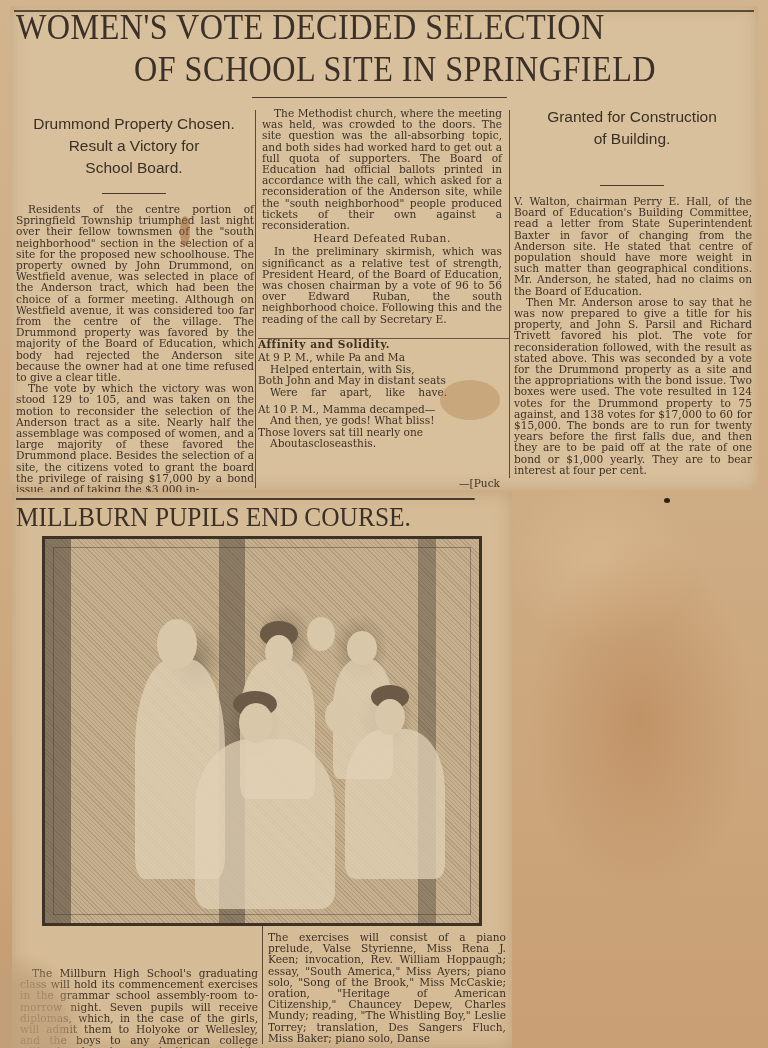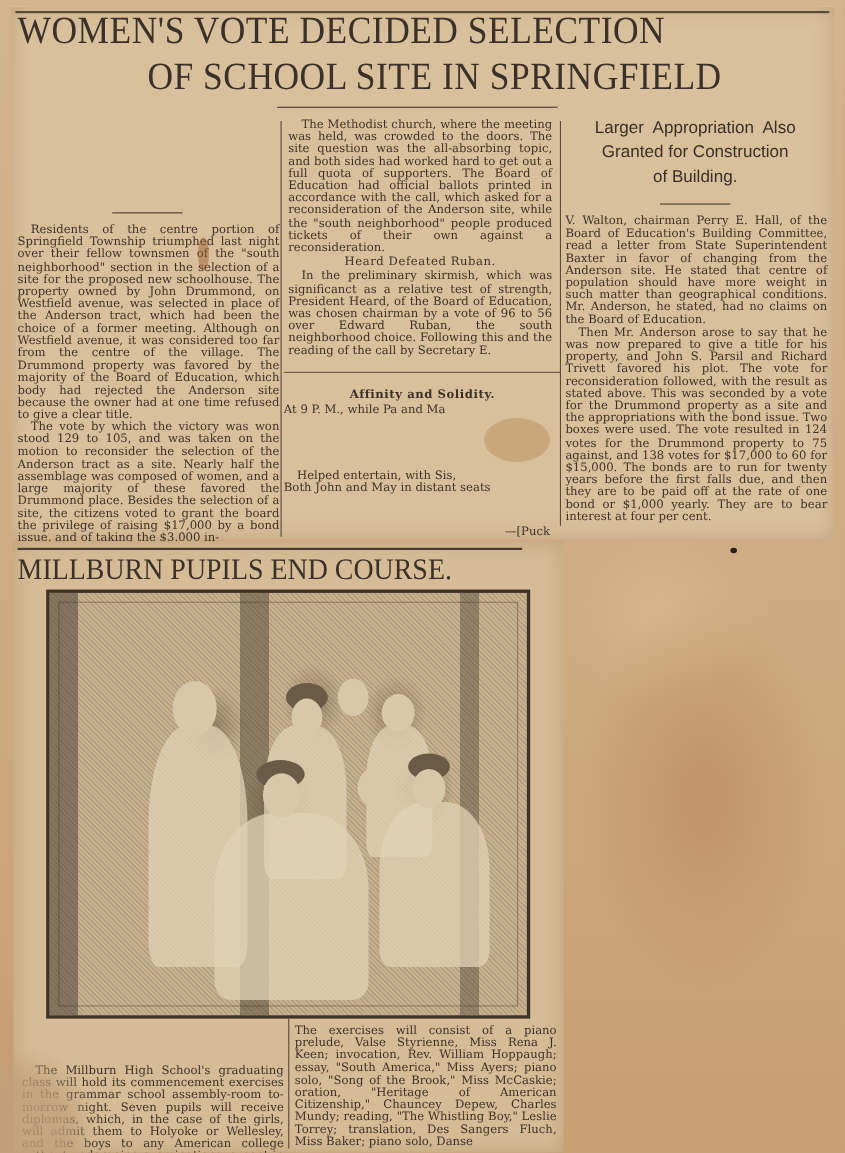--- a/index.html
+++ b/index.html
@@ -43,24 +43,24 @@
     font-family:"Liberation Sans", sans-serif; font-size:15.5px; line-height:22px;
     color:#3a2f25;
   }
   .subhead-right { text-align:center; }
   .bold-head { font-weight:normal; text-align:center; text-indent:0 !important; margin:2px 0 !important; letter-spacing:0.5px; }
   .poem {
     position:absolute; left:258px; top:338px; width:252px; height:152px;
     font-size:10.6px; line-height:11.4px; color:#3d3126;
     border-top:1px solid #6a5640;
   }
-  .poem .title { text-align:center; font-weight:bold; margin:15px 0 2px; letter-spacing:0.5px; }
+  .poem .title { text-align:left; font-weight:bold; margin:0 0 2px; letter-spacing:0.5px; }
   .poem .stanza { margin-bottom:6px; }
   .poem .ln { white-space:pre; }
-  .poem .ind { padding-left:12px;margin-top:48px; }
+  .poem .ind { padding-left:12px; }
   .poem .credit { position:absolute; right:10px; bottom:2px; }
   .headline2 {
     position:absolute; left:16px; top:498px; width:488px;
     font-family:"Liberation Serif", serif; font-size:27px; white-space:nowrap;
     color:#3b3128; transform:scaleX(0.94); transform-origin:left;
     border-top:2px solid #4a3b2c; padding-top:2px;
   }
   .photo {
     position:absolute; left:42px; top:536px; width:434px; height:384px;
     border:3px solid #3e3226;
@@ -92,20 +92,25 @@
 
   <div class="headline">
     <div class="l1">WOMEN'S VOTE DECIDED SELECTION</div>
     <div class="l2">OF SCHOOL SITE IN SPRINGFIELD</div>
   </div>
   <div class="short-rule" style="left:252px; top:97px; width:255px;"></div>
 
   <div class="vrule" style="left:255px; top:110px; height:378px;"></div>
   <div class="vrule" style="left:509px; top:110px; height:368px;"></div>
 
+  <div class="subhead" style="left:14px; top:113px; width:240px;">
+    <div>Drummond Property Chosen.</div>
+    <div>Result a Victory for</div>
+    <div>School Board.</div>
+  </div>
   <div class="short-rule" style="left:102px; top:193px; width:64px;"></div>
 
   <div class="col" style="left:16px; top:204px; width:238px;">
     <p>Residents of the centre portion of Springfield Township triumphed last night over their fellow townsmen of the "south neighborhood" section in the selection of a site for the proposed new schoolhouse. The property owned by John Drummond, on Westfield avenue, was selected in place of the Anderson tract, which had been the choice of a former meeting. Although on Westfield avenue, it was considered too far from the centre of the village. The Drummond property was favored by the majority of the Board of Education, which body had rejected the Anderson site because the owner had at one time refused to give a clear title.</p>
     <p>The vote by which the victory was won stood 129 to 105, and was taken on the motion to reconsider the selection of the Anderson tract as a site. Nearly half the assemblage was composed of women, and a large majority of these favored the Drummond place. Besides the selection of a site, the citizens voted to grant the board the privilege of raising $17,000 by a bond issue, and of taking the $3,000 in-</p>
   </div>
 
   <div class="col" style="left:262px; top:108px; width:240px;">
     <p>The Methodist church, where the meeting was held, was crowded to the doors. The site question was the all-absorbing topic, and both sides had worked hard to get out a full quota of supporters. The Board of Education had official ballots printed in accordance with the call, which asked for a reconsideration of the Anderson site, while the "south neighborhood" people produced tickets of their own against a reconsideration.</p>
     <p class="bold-head">Heard Defeated Ruban.</p>
@@ -113,25 +118,30 @@
   </div>
 
   <div class="poem">
     <div class="title">Affinity and Solidity.</div>
     <div class="stanza">
       <div class="ln">At 9 P. M., while Pa and Ma</div>
       <div class="ln ind">Helped entertain, with Sis,</div>
       <div class="ln">Both John and May in distant seats</div>
       <div class="ln ind">Were    far    apart,    like    have.</div>
     </div>
+    <div class="stanza">
+      <div class="ln">At 10 P. M., Mamma decamped—</div>
+      <div class="ln ind">And then, ye gods! What bliss!</div>
+      <div class="ln">Those lovers sat till nearly one</div>
+      <div class="ln ind">Aboutascloseasthis.</div>
+    </div>
     <div class="credit">—[Puck</div>
   </div>
 
   <div class="subhead subhead-right" style="left:512px; top:106px; width:240px;">
-    <div style="white-space:pre">Larger  Appropriation  Also</div>
     <div>Granted for Construction</div>
     <div>of Building.</div>
   </div>
   <div class="short-rule" style="left:600px; top:185px; width:64px;"></div>
 
   <div class="col" style="left:514px; top:196px; width:238px;">
     <p style="text-indent:0">V. Walton, chairman Perry E. Hall, of the Board of Education's Building Committee, read a letter from State Superintendent Baxter in favor of changing from the Anderson site. He stated that centre of population should have more weight in such matter than geographical conditions. Mr. Anderson, he stated, had no claims on the Board of Education.</p>
     <p>Then Mr. Anderson arose to say that he was now prepared to give a title for his property, and John S. Parsil and Richard Trivett favored his plot. The vote for reconsideration followed, with the result as stated above. This was seconded by a vote for the Drummond property as a site and the appropriations with the bond issue. Two boxes were used. The vote resulted in 124 votes for the Drummond property to 75 against, and 138 votes for $17,000 to 60 for $15,000. The bonds are to run for twenty years before the first falls due, and then they are to be paid off at the rate of one bond or $1,000 yearly. They are to bear interest at four per cent.</p>
   </div>
 

